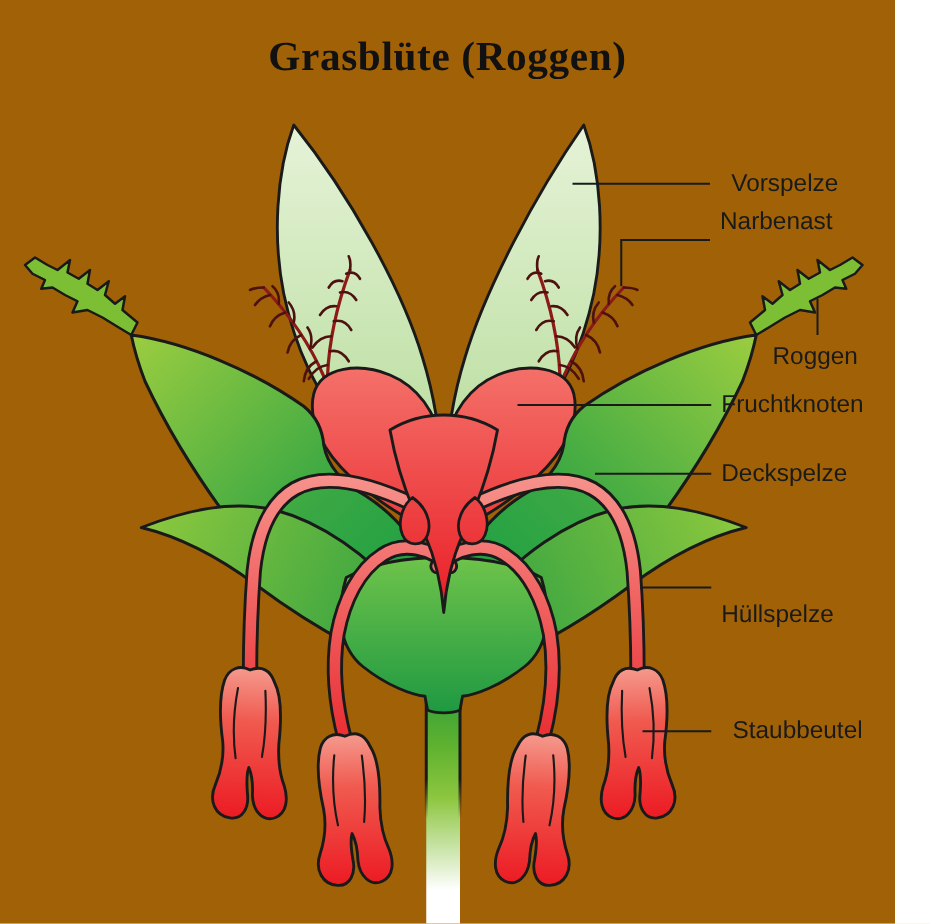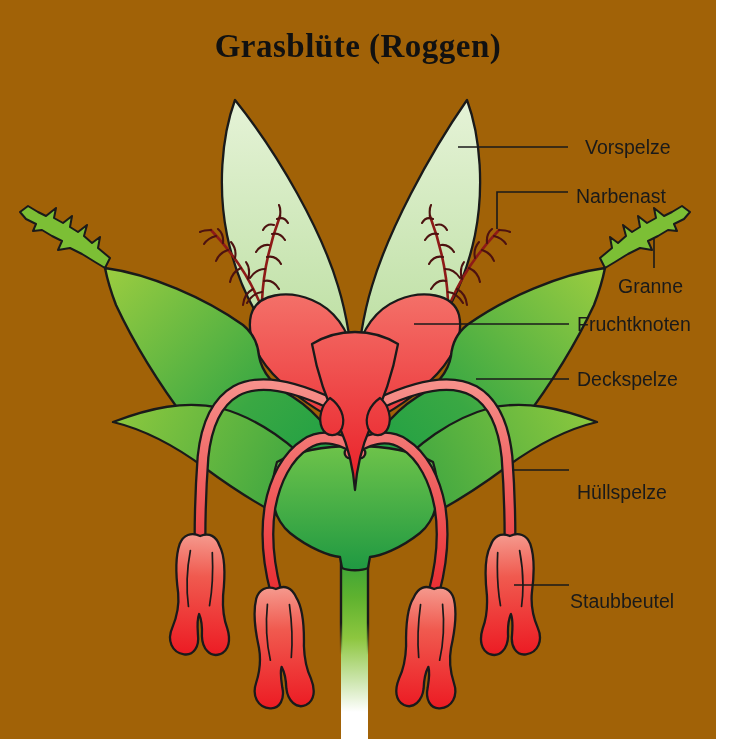--- a/index.html
+++ b/index.html
@@ -23,26 +23,26 @@
     white-space:nowrap;
   }
   .part-label{
     position:absolute;
     transform:translateY(-50%);
     font-size:19.5px;
     color:#1a1a1a;
     white-space:nowrap;
   }
   .lbl-vorspelze{left:544px;top:147px;margin-left:41px;}
-  .lbl-narbenast{left:576px;top:196px;}
+  .lbl-narbenast{left:576px;top:178px;}
   .lbl-granne{left:618px;top:286px;}
   .lbl-fruchtknoten{left:577px;top:324px;}
   .lbl-deckspelze{left:577px;top:379px;}
   .lbl-huellspelze{left:577px;top:492px;}
-  .lbl-staubbeutel{left:570px;top:585px;margin-top:16px;}
+  .lbl-staubbeutel{left:586px;top:585px;}
 </style>
 </head>
 <body>
 
 <div id="canvas">
 
   <svg id="art" width="744" height="739" viewBox="0 0 744 739">
     <defs>
       <linearGradient id="gPalea" x1="0" y1="95" x2="0" y2="400" gradientUnits="userSpaceOnUse">
         <stop offset="0" stop-color="#e6f3d8"></stop>
@@ -191,19 +191,19 @@
       <path d="M476,379 H569"></path>
       <path d="M512,470 H569"></path>
       <path d="M514,585 H569"></path>
     </g>
   </svg>
 
   <div class="title">Grasblüte (Roggen)</div>
 
   <div class="part-label lbl-vorspelze">Vorspelze</div>
   <div class="part-label lbl-narbenast">Narbenast</div>
-  <div class="part-label lbl-granne">Granne</div>
+  <div class="part-label lbl-granne">Roggen</div>
   <div class="part-label lbl-deckspelze">Deckspelze</div>
   <div class="part-label lbl-fruchtknoten">Fruchtknoten</div>
   <div class="part-label lbl-huellspelze">Hüllspelze</div>
   <div class="part-label lbl-staubbeutel">Staubbeutel</div>
 
 </div>
 
 </body></html>

